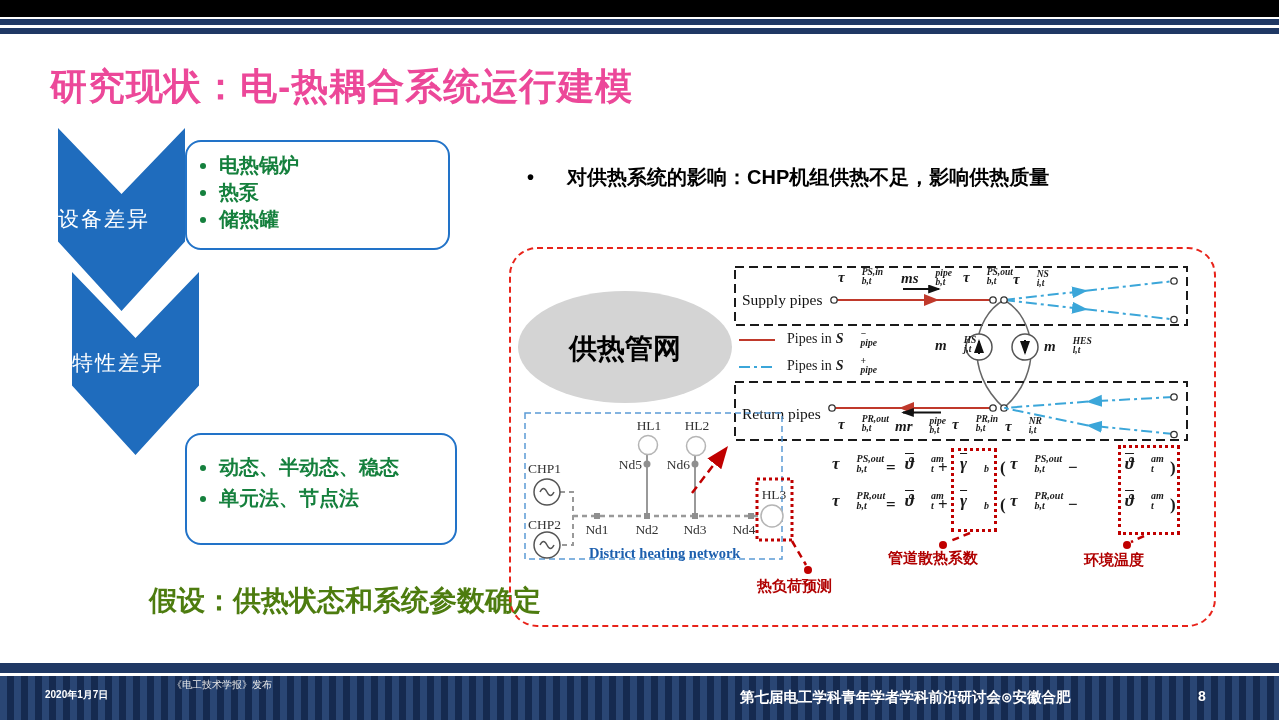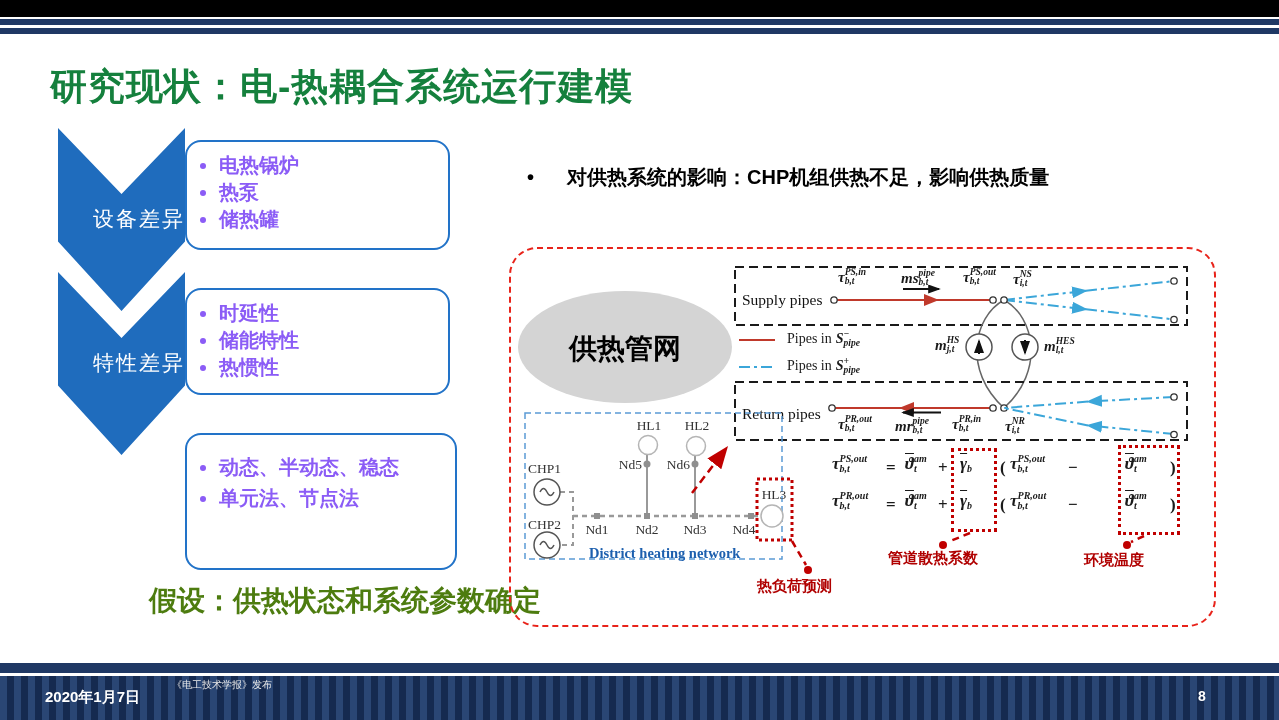--- a/index.html
+++ b/index.html
@@ -4,45 +4,45 @@
 <style>
   html,body{margin:0;padding:0;background:#666;}
   .slide{position:relative;width:1279px;height:720px;background:#fff;overflow:hidden;
          font-family:"Liberation Sans",sans-serif;}
   .abs{position:absolute;}
   
   .t-black{left:0;top:0;width:1279px;height:17px;background:#000;}
   .t-n1{left:0;top:19px;width:1279px;height:6px;background:#1f3864;}
   .t-n2{left:0;top:28px;width:1279px;height:6px;background:#1f3864;}
   
-  .title{left:50px;top:62px;font-size:37px;font-weight:800;color:#15803d;letter-spacing:1px;}
+  .title{left:50px;top:62px;font-size:37px;font-weight:800;color:#ec4899;letter-spacing:1px;}
   
   .chev{width:127px;height:183px;background:#1f6cbd;
         clip-path:polygon(0 0,50% 36%,100% 0,100% 62%,50% 100%,0 62%);}
-  .chev span{position:absolute;left:0;top:77px;width:100%;text-align:right;
+  .chev span{position:absolute;left:0;top:77px;width:100%;text-align:left;
         color:#fff;font-size:21px;letter-spacing:2px;font-weight:500;font-family:Liberation Mono, monospace;}
   .lbox{border:2.5px solid #2273c8;border-radius:16px;background:#fff;box-sizing:border-box;}
   .lbox ul{margin:0;padding:10px 6px 0 32px;list-style:disc;}
-  .lbox li{font-size:20px;font-weight:bold;color:#8b5cf6;line-height:27px;}
+  .lbox li{font-size:20px;font-weight:bold;color:#15803d;line-height:27px;}
   .lbox.b3 ul{padding-top:17px;}
   .lbox.b3 li{line-height:31px;}
   .assume{left:149px;top:582px;font-size:28px;font-weight:bold;color:#4d7c0f;}
   
   .intro{left:519px;top:132px;font-size:20px;font-weight:bold;color:#000;}
   .intro .red{color:#c00000;}
   .rb{left:519px;font-size:20px;font-weight:bold;color:#000;}
   .rb .dot{display:inline-block;width:40px;text-align:left;padding-left:8px;font-weight:bold;}
   
   .diagram{left:509px;top:247px;width:707px;height:380px;border:2.5px dashed #e8231a;
            border-radius:28px;box-sizing:border-box;}
   .diagram svg{position:absolute;left:0;top:0;}
   .m{position:absolute;display:flex;align-items:center;white-space:nowrap;
      font-family:"Liberation Serif",serif;font-style:italic;font-weight:bold;
      font-size:15px;color:#1a1a1a;}
-  .stk{display:inline-flex;flex-direction:column;font-size:9.5px;line-height:9px;margin-left:0;}
+  .stk{display:inline-flex;flex-direction:column;font-size:9.5px;line-height:9px;margin-left:17px;}
   .ov{text-decoration:overline;}
   .roman{font-style:normal;font-weight:normal;margin-right:4px;}
   .eqwrap{left:321px;top:203px;width:380px;height:80px;}
   .eqwrap .m{font-size:17px;}
   .eqwrap .stk{font-size:10px;line-height:10px;}
   .op{position:absolute;font-family:"Liberation Serif",serif;font-weight:bold;
       font-size:17px;color:#1a1a1a;}
   .dotted{position:absolute;border:3px dotted #c00000;box-sizing:border-box;}
   .callout{position:absolute;font-size:15px;font-weight:bold;color:#b00000;white-space:nowrap;}
   
@@ -66,32 +66,25 @@
     <span>设备差异</span>
   </div>
   <div class="abs lbox" style="left:185px;top:140px;width:265px;height:110px">
     <ul>
       <li>电热锅炉</li>
       <li>热泵</li>
       <li>储热罐</li>
     </ul>
   </div>
 
-  <div class="abs chev" style="left:58px;top:272px">
+  <div class="abs chev" style="left:72px;top:272px">
     <span>特性差异</span>
   </div>
-  <div class="abs lbox" style="left:185px;top:288px;width:265px;height:107px">
-    <ul>
-      <li>时延性</li>
-      <li>储能特性</li>
-      <li>热惯性</li>
-    </ul>
-  </div>
-
-  <div class="abs lbox b3" style="left:185px;top:433px;width:272px;height:137px">
+
+  <div class="abs lbox b3" style="left:185px;top:433px;width:272px;height:112px">
     <ul>
       <li>动态、半动态、稳态</li>
       <li>单元法、节点法</li>
     </ul>
   </div>
 
   <div class="abs assume">假设：供热状态和系统参数确定</div>
 
   <div class="abs rb" style="top:164px">
     <span class="dot">•</span><span>对供热系统的影响：CHP机组供热不足，影响供热质量</span>
@@ -388,18 +381,19 @@
       <span class="op" style="left:338px;top:43px">)</span>
     </div>
 
     <div class="callout" style="left:246px;top:328px">热负荷预测</div>
     <div class="callout" style="left:377px;top:300px">管道散热系数</div>
     <div class="callout" style="left:573px;top:302px">环境温度</div>
   </div>
 
   <div class="abs f-line"></div>
   <div class="abs f-stripes">
-    <span class="f-text" style="left:45px;top:12px;font-size:15px;font-weight:bold">2020年1月7日</span>
+    <span class="f-text" style="left:45px;top:12px;font-size:10px;font-weight:bold">2020年1月7日</span>
     <span class="f-text" style="left:172px;top:2px;font-size:10px;color:#e9e9e9">《电工技术学报》发布</span>
+    <span class="f-text" style="left:740px;top:12px;font-size:14.5px;font-weight:bold">第七届电工学科青年学者学科前沿研讨会⊙安徽合肥</span>
     <span class="f-text" style="left:1198px;top:12px;font-size:14px;font-weight:bold">8</span>
   </div>
 
 </div>
 
 </body></html>

